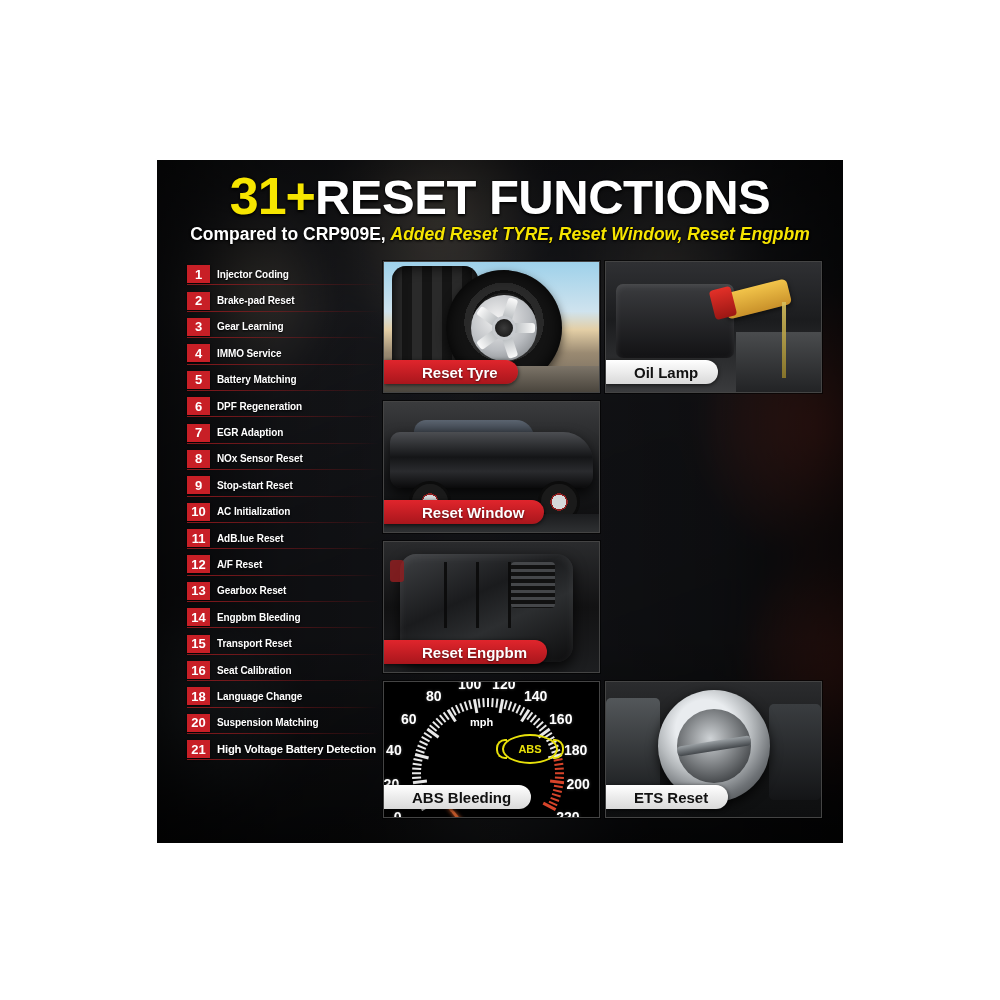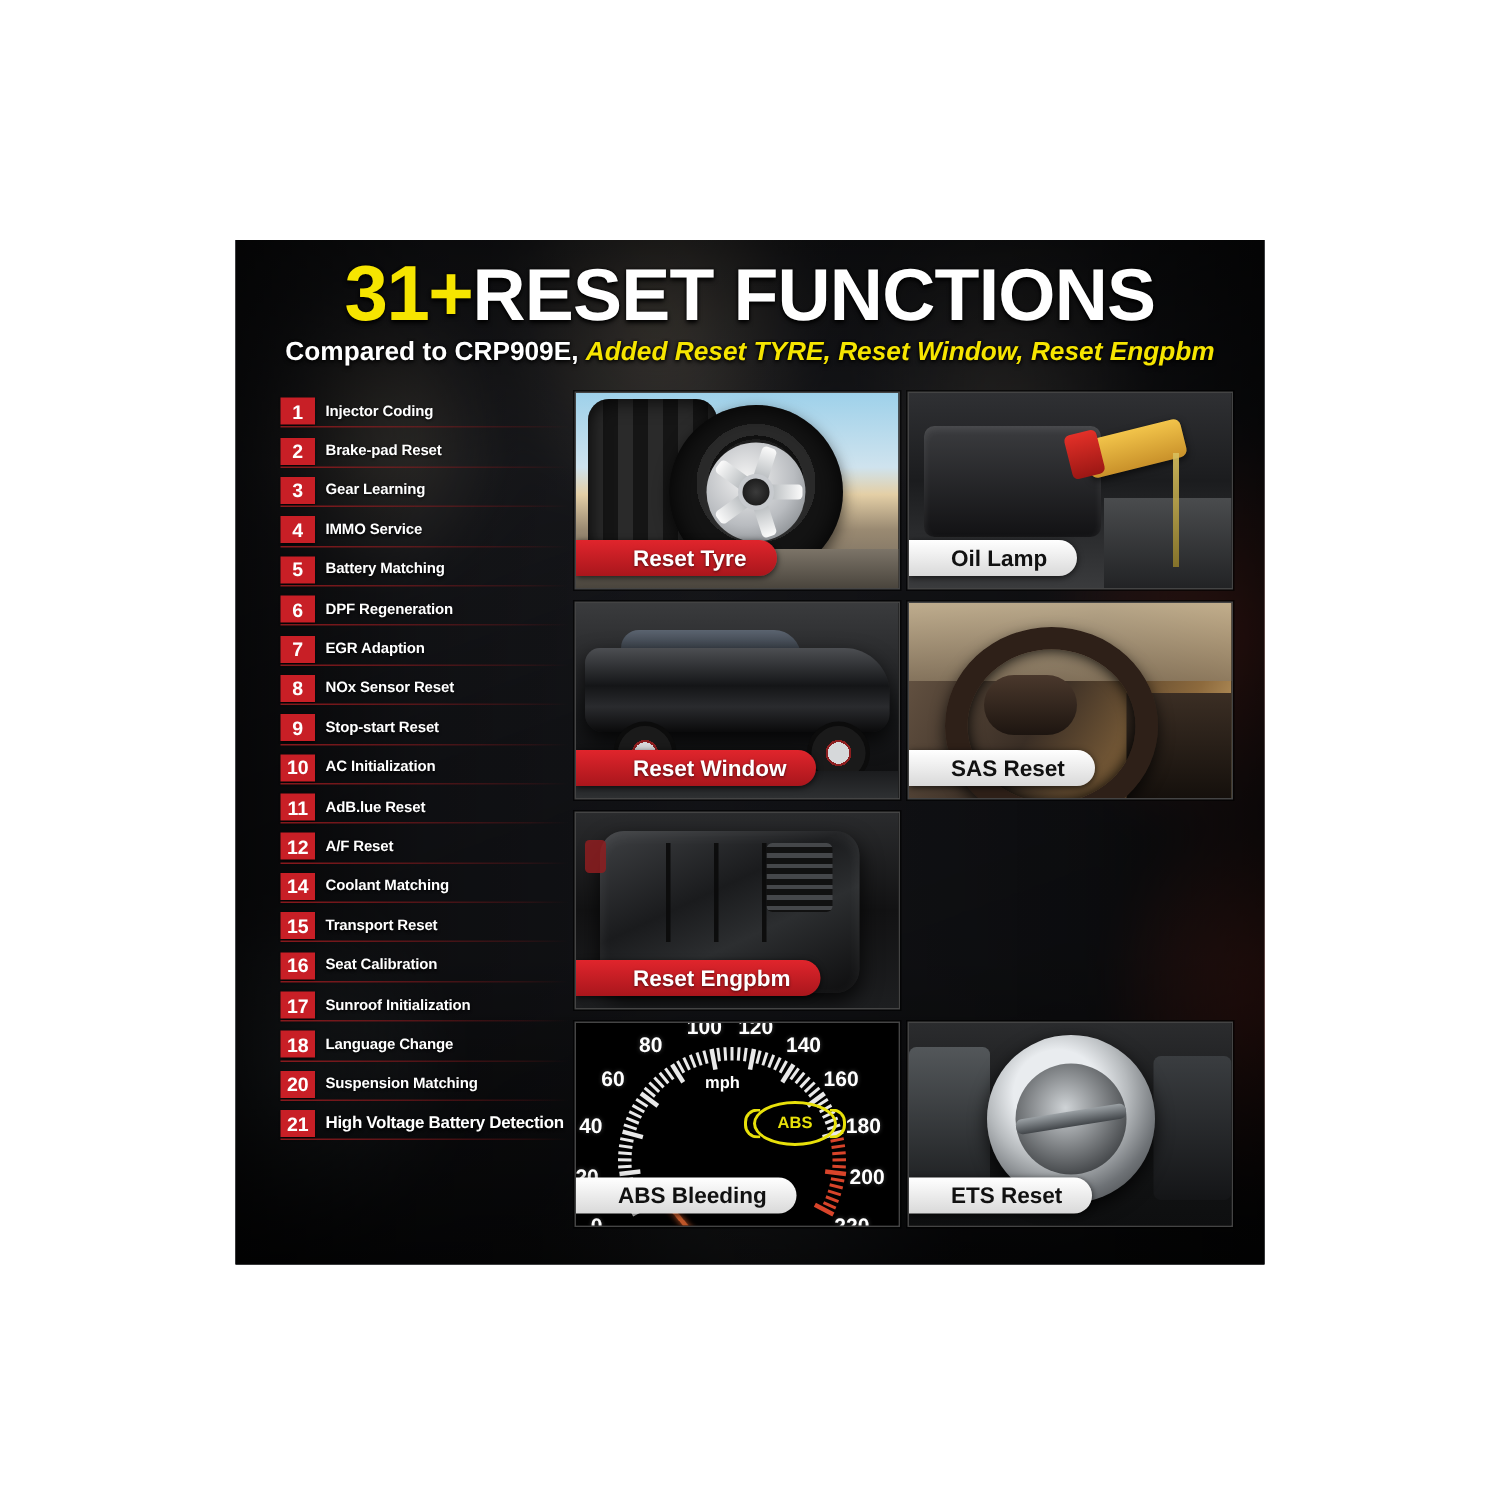--- a/index.html
+++ b/index.html
@@ -256,34 +256,34 @@
           </div>
           <div class="row">
             <div class="badge">11</div>
             <div class="rlabel">AdB.lue Reset</div>
           </div>
           <div class="row">
             <div class="badge">12</div>
             <div class="rlabel">A/F Reset</div>
           </div>
           <div class="row">
+            <div class="badge">13</div>
+            <div class="rlabel">Gearbox Reset</div>
+          </div>
+          <div class="row">
             <div class="badge">14</div>
-            <div class="rlabel">Coolant Matching</div>
+            <div class="rlabel">Engpbm Bleeding</div>
           </div>
           <div class="row">
             <div class="badge">15</div>
             <div class="rlabel">Transport Reset</div>
           </div>
           <div class="row">
             <div class="badge">16</div>
             <div class="rlabel">Seat Calibration</div>
-          </div>
-          <div class="row">
-            <div class="badge">17</div>
-            <div class="rlabel">Sunroof Initialization</div>
           </div>
           <div class="row">
             <div class="badge">18</div>
             <div class="rlabel">Language Change</div>
           </div>
           <div class="row">
             <div class="badge">20</div>
             <div class="rlabel">Suspension Matching</div>
           </div>
           <div class="row">
@@ -321,29 +321,20 @@
           </div>
           <div class="tile" style="left: 0px; top: 140px; width: 215px; height: 130px;">
             <div class="art art-car">
               <div class="glass"></div>
               <div class="body"></div>
               <div class="wheel2 w-l"></div>
               <div class="wheel2 w-r"></div>
               <div class="ground"></div>
             </div>
             <div class="cap red">Reset Window</div>
-          </div>
-          <div class="tile" style="left: 222px; top: 140px; width: 215px; height: 130px;">
-            <div class="art art-sas">
-              <div class="win"></div>
-              <div class="dash"></div>
-              <div class="sw"></div>
-              <div class="hub2"></div>
-            </div>
-            <div class="cap light">SAS Reset</div>
           </div>
           <div class="tile" style="left: 0px; top: 280px; width: 215px; height: 130px;">
             <div class="art art-eng">
               <div class="cvr"></div>
               <div class="red"></div>
               <div class="rails"></div>
               <div class="fin" style="left:60px"></div>
               <div class="fin" style="left:92px"></div>
               <div class="fin" style="left:124px"></div>
             </div>

